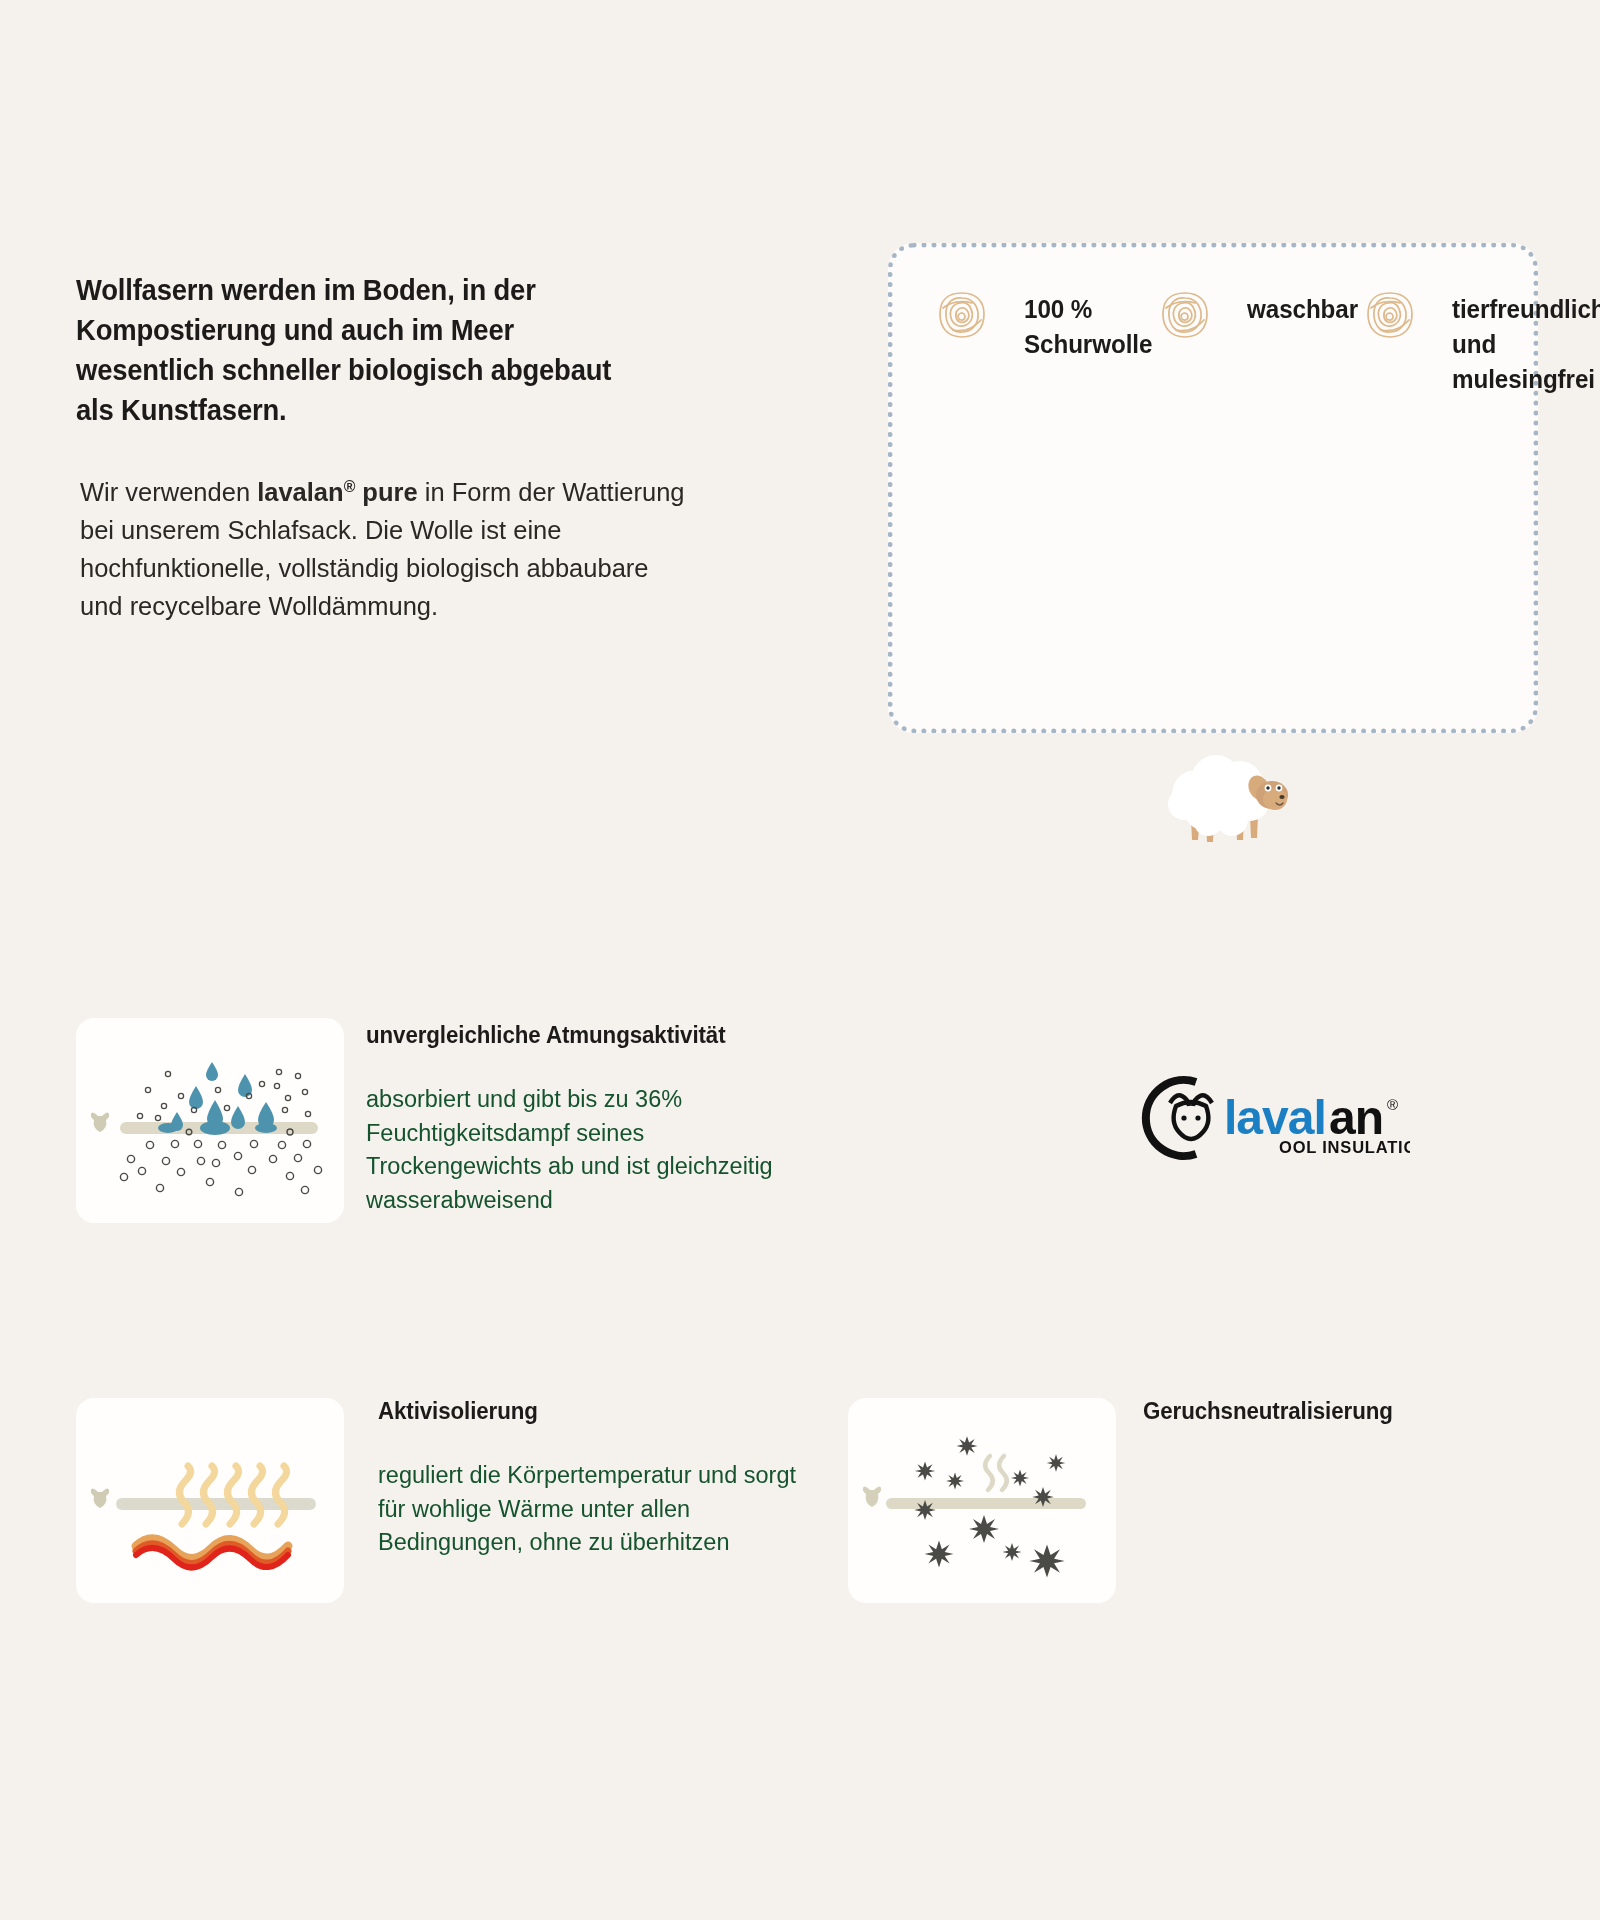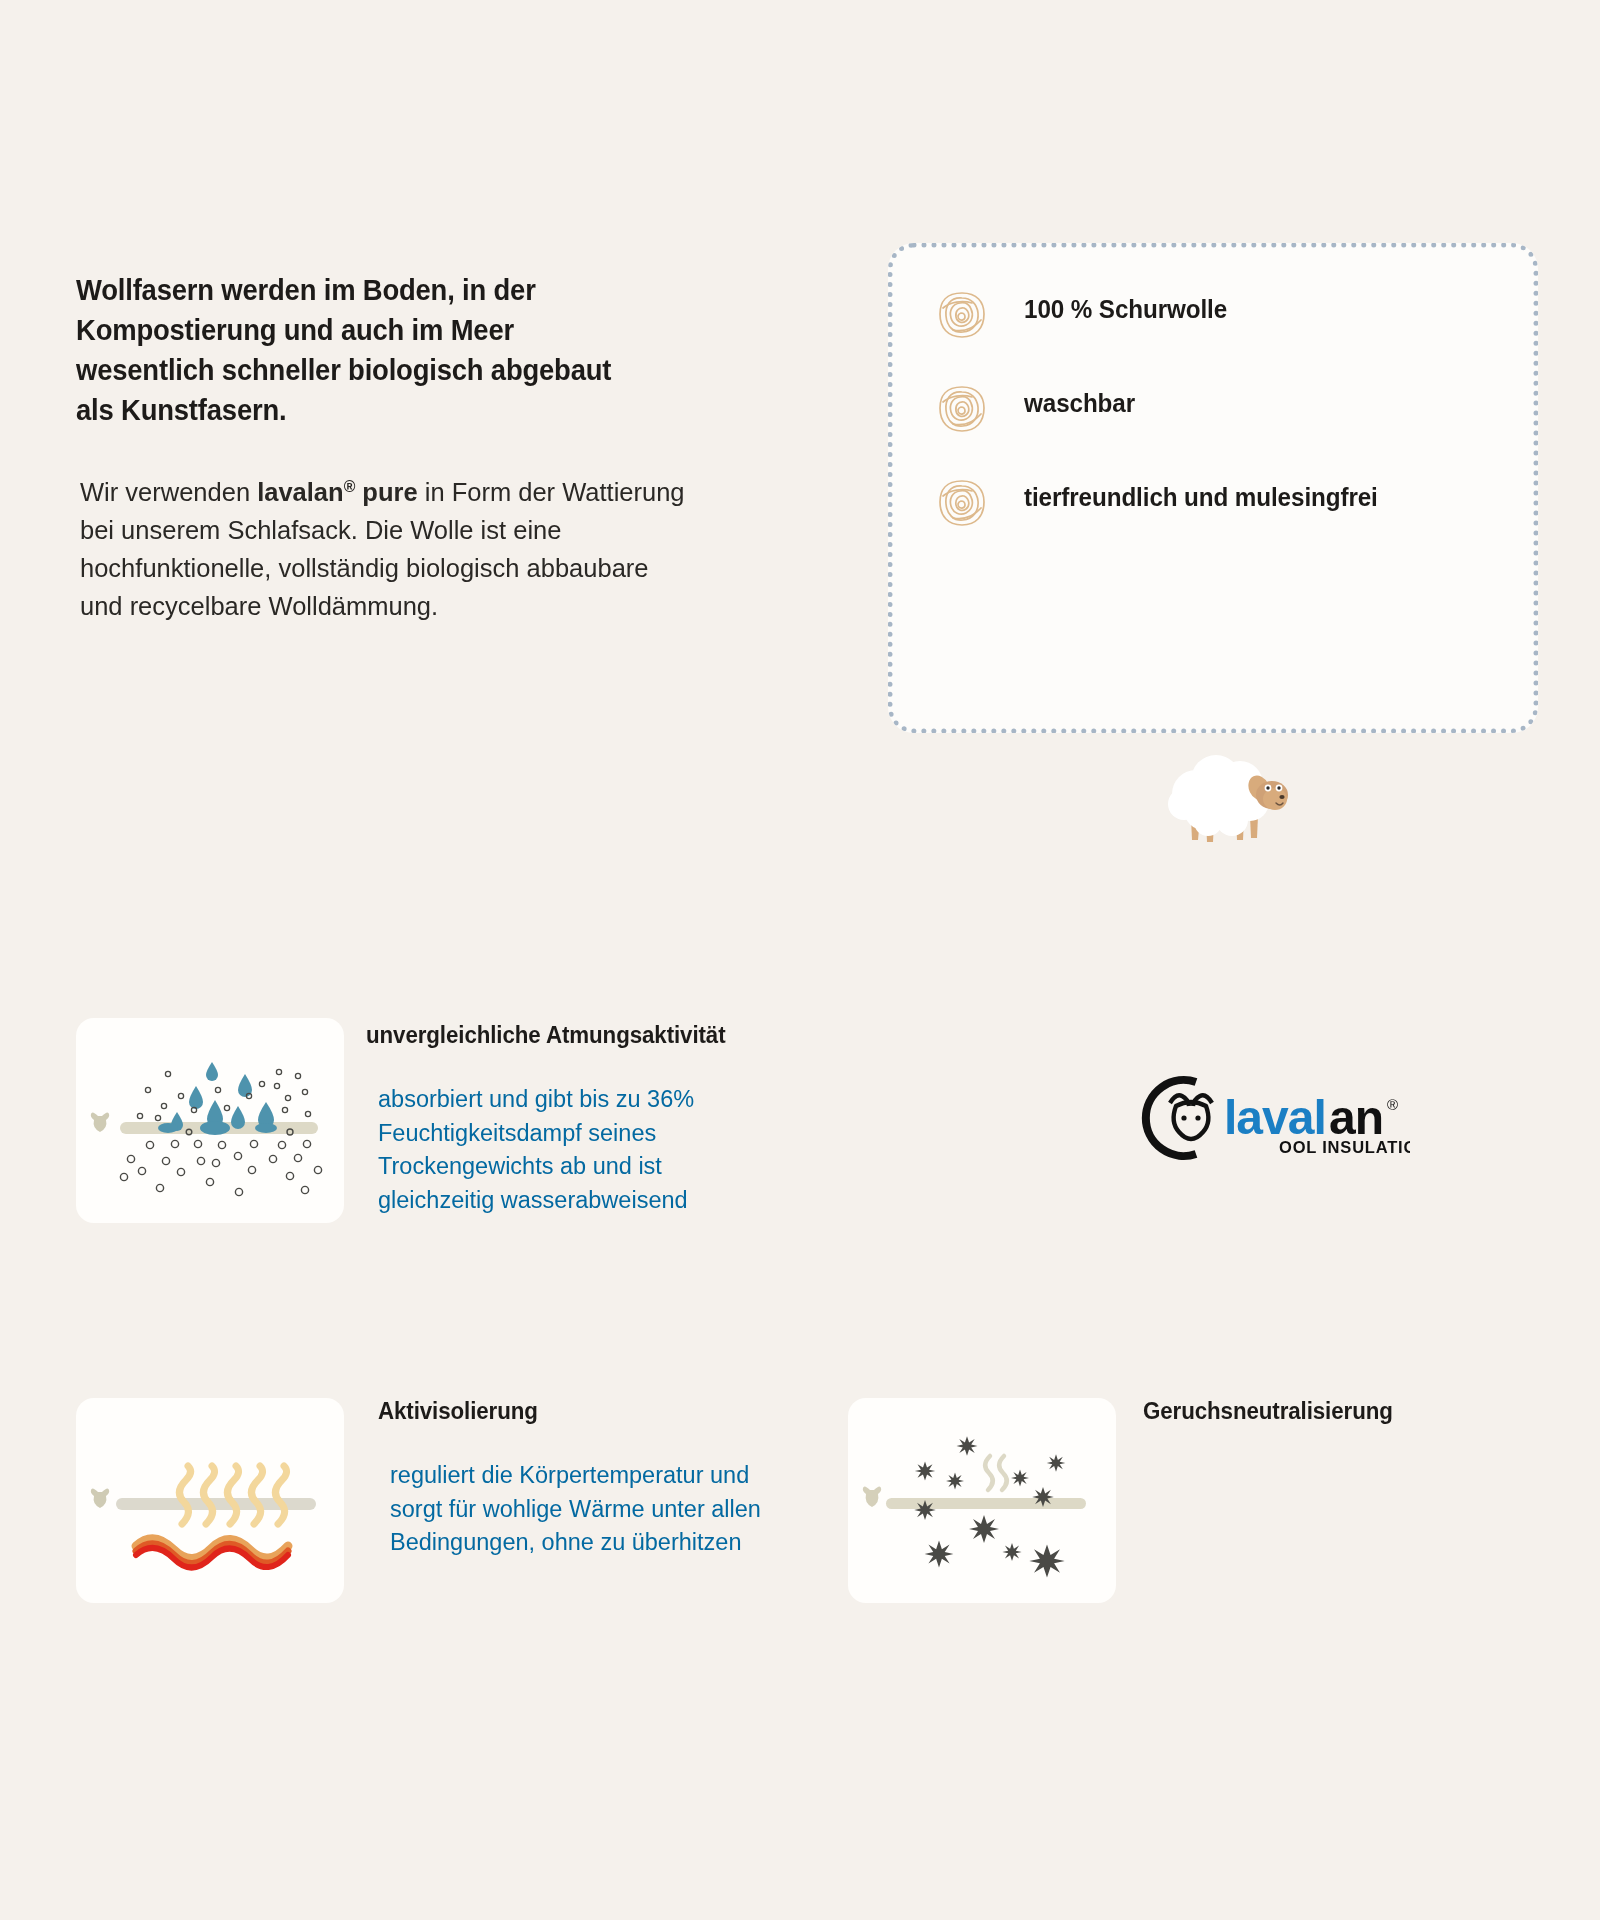--- a/index.html
+++ b/index.html
@@ -64,21 +64,21 @@
     border: 5px dotted #a7b6c6;
     box-sizing: border-box;
     pointer-events: none;
   }
   .dotbox-list {
     position: absolute;
     left: 48px;
     top: 44px;
     right: 28px;
     display: flex;
-    flex-direction: column;
+    flex-direction: row;
     gap: 0px;
   }
   .dot-item {
     display: flex;
     align-items: flex-start;
     min-height: 94px;
   }
   .wool-ico {
     flex: 0 0 52px;
     width: 52px;
@@ -121,22 +121,22 @@
     color: #1d1b19;
     margin: 0 0 34px 0;
     letter-spacing: -0.1px;
     transform: scaleX(0.95);
     transform-origin: left top;
     white-space: nowrap;
   }
   .feature-desc {
     font-size: 23.5px;
     line-height: 1.43;
-    color: #0369a1;
-    margin: 12px;
+    color: #14532d;
+    margin: 0;
     font-weight: 300;
   }
 
   
   #feat-breath-card { left: 76px;  top: 1018px; width: 268px; height: 205px; }
   #feat-breath-text { left: 366px; top: 1022px; width: 420px; }
 
   #feat-insul-card  { left: 76px;  top: 1398px; width: 268px; height: 205px; }
   #feat-insul-text  { left: 378px; top: 1398px; width: 420px; }
 

